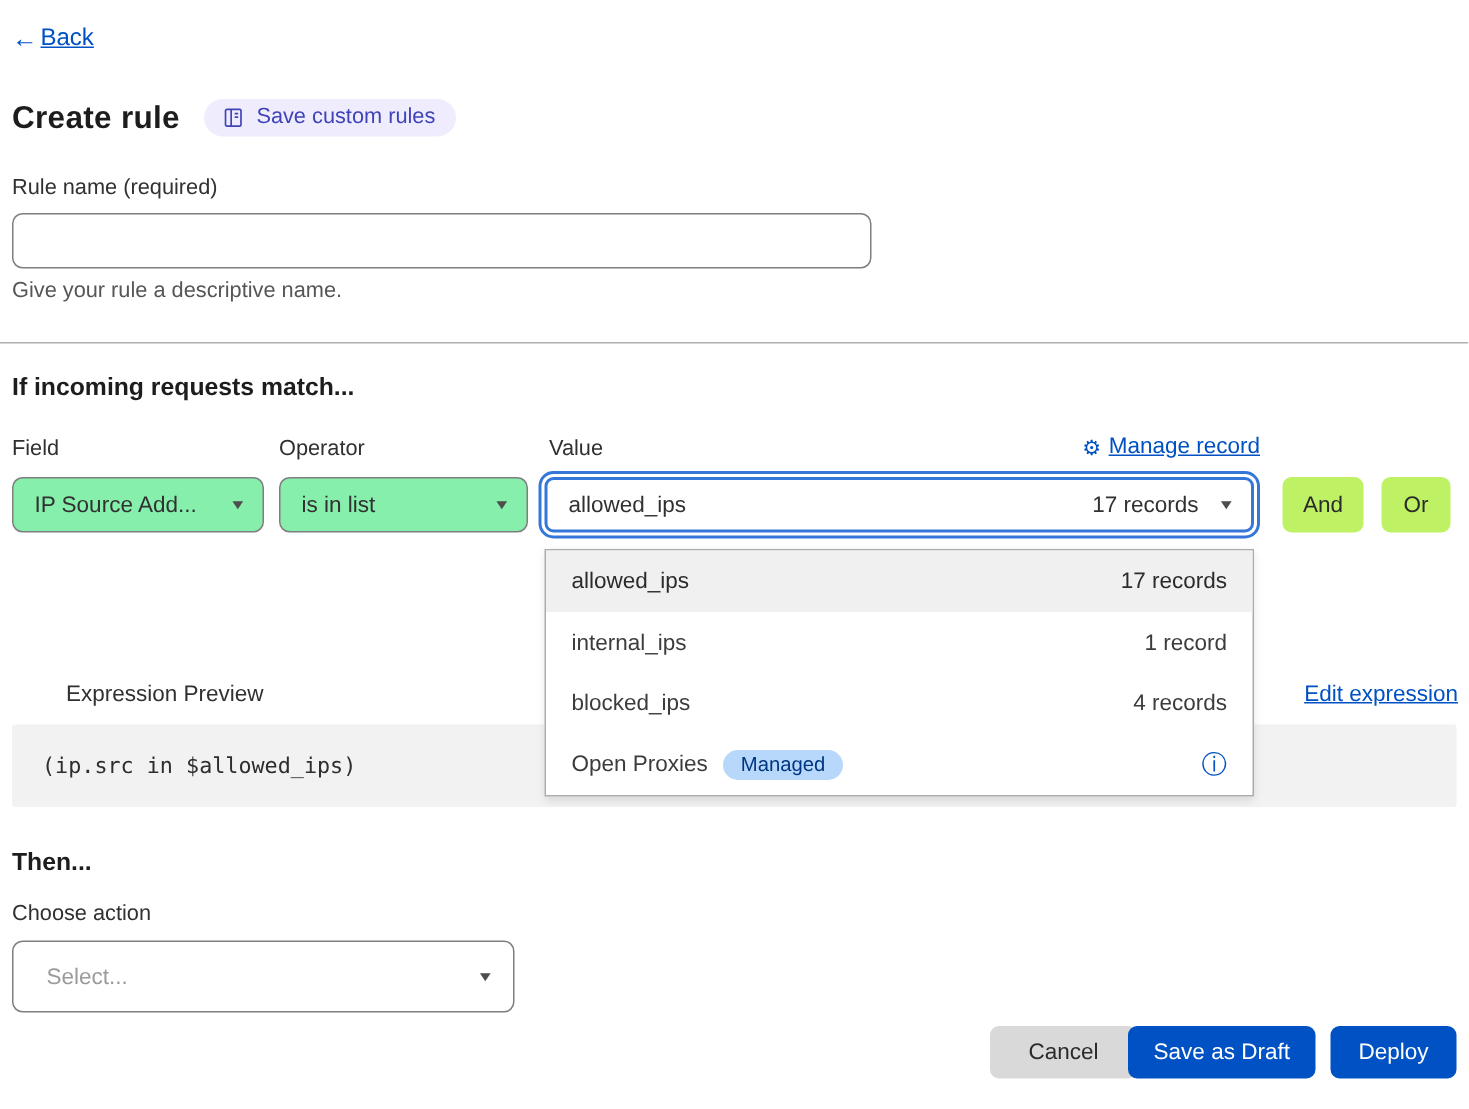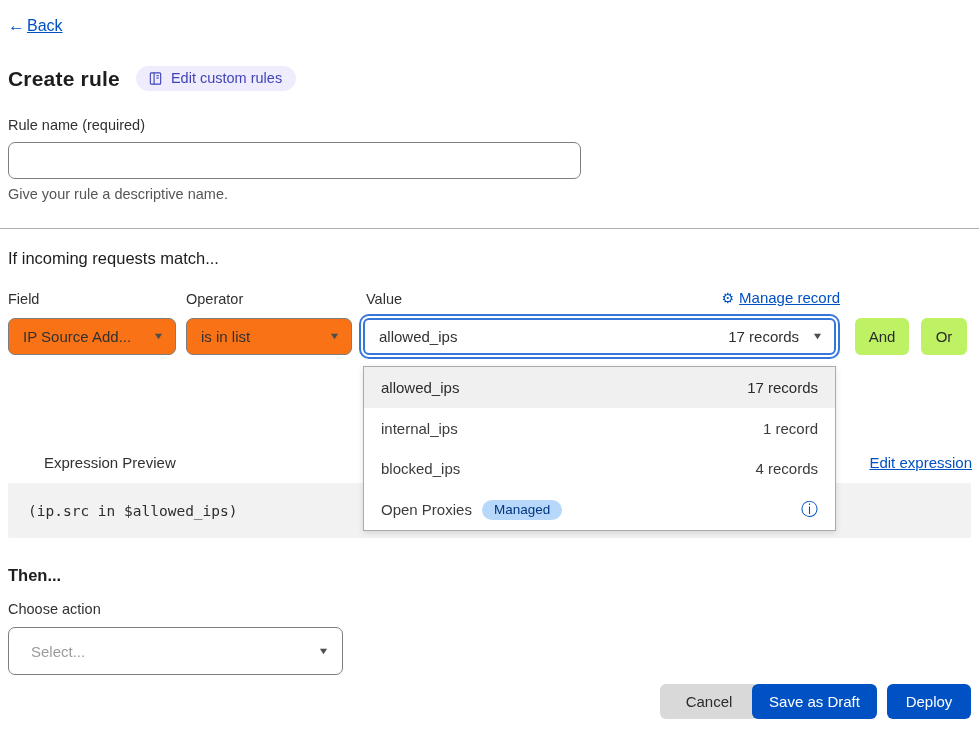--- a/index.html
+++ b/index.html
@@ -24,33 +24,33 @@
   .field-label { position:absolute; left:8px; font-size:14.5px; color:#313131; }
   .rule-name-label { top:117px; }
   .rule-name-input { position:absolute; left:8px; top:142px; width:573px; height:37px;
     border:1px solid #7e7e7e; border-radius:7px; font-size:15px; padding:0 12px;
     font-family:"Liberation Sans", sans-serif; color:#313131; outline:none; background:#fff; }
   .rule-name-helper { position:absolute; left:8px; top:186px; font-size:14.5px; color:#565656; }
 
   .divider { position:absolute; left:0; top:228px; width:979px; height:1px; background:#b0b0b0; }
 
   
-  .match-heading { position:absolute; left:8px; top:249px; font-size:16.5px; font-weight:400; color:#1d1d1d; }
+  .match-heading { position:absolute; left:8px; top:249px; font-size:16.5px; font-weight:700; color:#1d1d1d; }
   .col-label { position:absolute; top:291px; font-size:14.5px; color:#313131; }
   .label-field { left:8px; }
   .label-operator { left:186px; }
   .label-value { left:366px; }
 
   .manage-lists-wrap { position:absolute; top:289px; left:363px; width:477px;
     display:flex; justify-content:flex-end; align-items:center; gap:5px; }
   .manage-lists-wrap .gear { color:#0051c3; font-size:14px; }
   .manage-lists-link { color:#0051c3; font-size:15px; text-decoration:underline; cursor:pointer; }
 
   .select-box { position:absolute; top:318px; height:37px; border:1px solid #7e7e7e; border-radius:7px;
-    background:#f97316; display:flex; align-items:center; justify-content:space-between;
+    background:#86efac; display:flex; align-items:center; justify-content:space-between;
     padding:0 12px 0 14px; font-size:15px; color:#313131; cursor:pointer; }
   .caret { font-size:9px; color:#4d4d4d; transform:scaleX(1.35); line-height:1; }
   .field-select { left:8px; width:168px; }
   .operator-select { left:186px; width:166px; }
 
   .value-select { position:absolute; top:318px; left:363px; width:473px; height:37px;
     border:2px solid #3576d9; border-radius:6px; background:#fff;
     box-shadow:0 0 0 2px #ffffff, 0 0 0 4px #3576d9;
     display:flex; align-items:center; justify-content:space-between; padding:0 12px 0 14px;
     font-size:15px; color:#313131; cursor:pointer; }
@@ -111,21 +111,21 @@
     <span class="page-title">Create rule</span>
     <span class="about-badge">
       <span>
         <svg width="15" height="15" viewBox="0 0 16 16" fill="none" stroke="#4044b8" stroke-width="1.2">
           <rect x="2.5" y="2" width="11" height="12" rx="1"></rect>
           <line x1="6.5" y1="2" x2="6.5" y2="14"></line>
           <line x1="9" y1="5" x2="11.5" y2="5"></line>
           <line x1="9" y1="7.5" x2="11.5" y2="7.5"></line>
         </svg>
       </span>
-      <span>Edit custom rules</span>
+      <span>Save custom rules</span>
     </span>
   </div>
 
   <div class="field-label rule-name-label">Rule name (required)</div>
   <input class="rule-name-input" type="text" value="" style="">
   <div class="rule-name-helper">Give your rule a descriptive name.</div>
 
   <div class="divider"></div>
 
   <div class="match-heading">If incoming requests match...</div>

